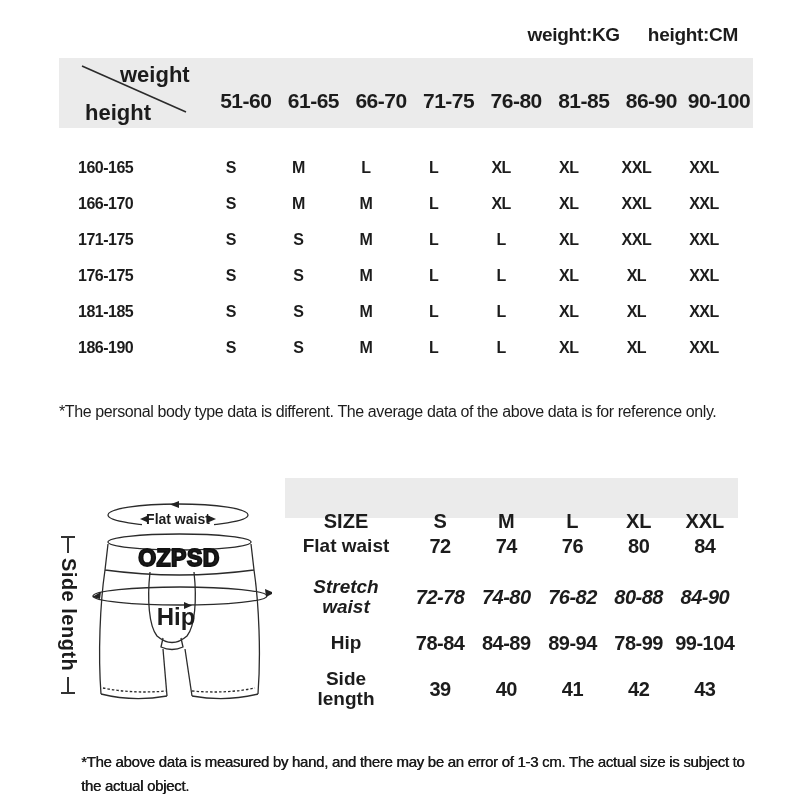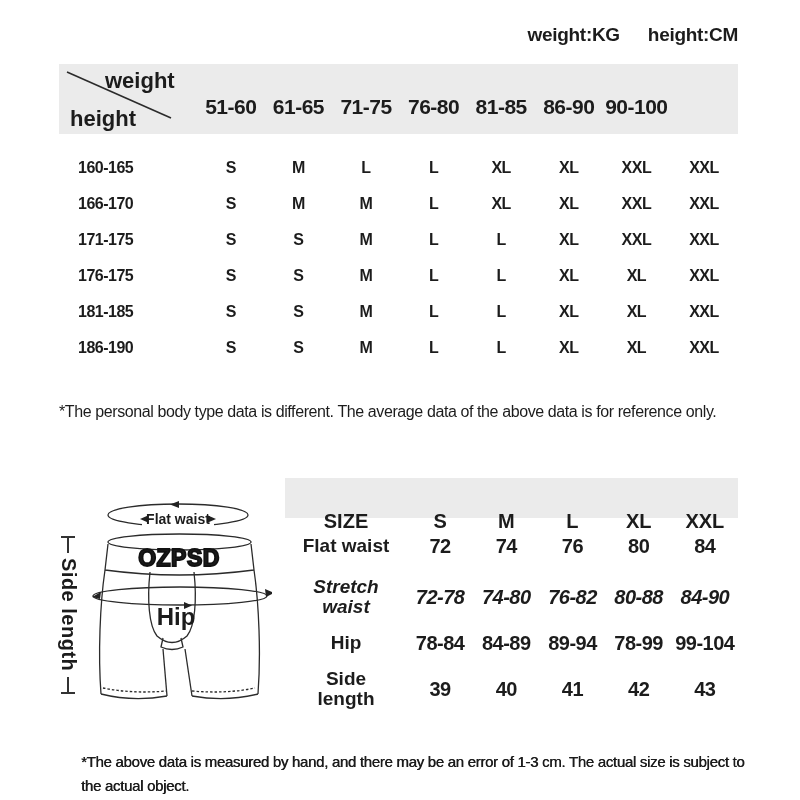--- a/index.html
+++ b/index.html
@@ -5,22 +5,22 @@
   html,body { margin:0; padding:0; }
   body {
     width:800px; height:800px; background:#ffffff; position:relative; overflow:hidden;
     font-family:"Liberation Sans", sans-serif; color:#1c1c1c;
   }
   
   .units { position:absolute; top:24px; right:62px; display:flex; gap:28px;
            font-size:19px; font-weight:700; letter-spacing:-0.3px; }
   
   .band { position:absolute; background:#ebebeb; display:grid; }
-  .band1 { left:59px; top:64px; width:679px; height:70px;
-           grid-template-columns:138px repeat(8,67.6px); }
+  .band1 { left:59px; top:58px; width:679px; height:70px;
+           grid-template-columns:138px repeat(8,67.6px);padding-left:15px; }
   .band1 .hcell { align-self:end; padding-bottom:15px; text-align:center;
                   font-size:21px; font-weight:700; letter-spacing:-0.5px; }
   .corner { position:relative; height:100%; }
   .corner svg { position:absolute; left:0; top:0; }
   .corner .cw { position:absolute; left:46px; top:4px;  font-size:22px; font-weight:700; }
   .corner .chh{ position:absolute; left:11px; top:42px; font-size:22px; font-weight:700; }
   
   .t1 { position:absolute; left:59px; top:150px; width:679px; }
   .t1row { display:grid; grid-template-columns:138px repeat(8,67.6px); height:36px;
            align-items:center; font-size:16px; font-weight:700; letter-spacing:-0.5px; }
@@ -63,20 +63,21 @@
 <div class="band band1">
   <div class="corner">
     <svg width="138" height="70" viewBox="0 0 138 70">
       <line x1="8" y1="8" x2="112" y2="54" stroke="#2b2b2b" stroke-width="1.6"></line>
     </svg>
     <span class="cw">weight</span>
     <span class="chh">height</span>
   </div>
   <div class="hcell">51-60</div>
   <div class="hcell">61-65</div>
+  <div class="hcell">66-70</div>
   <div class="hcell">71-75</div>
   <div class="hcell">76-80</div>
   <div class="hcell">81-85</div>
   <div class="hcell">86-90</div>
   <div class="hcell">90-100</div>
 </div>
 
 <div class="t1">
   <div class="t1row">
     <div class="rl">160-165</div>

